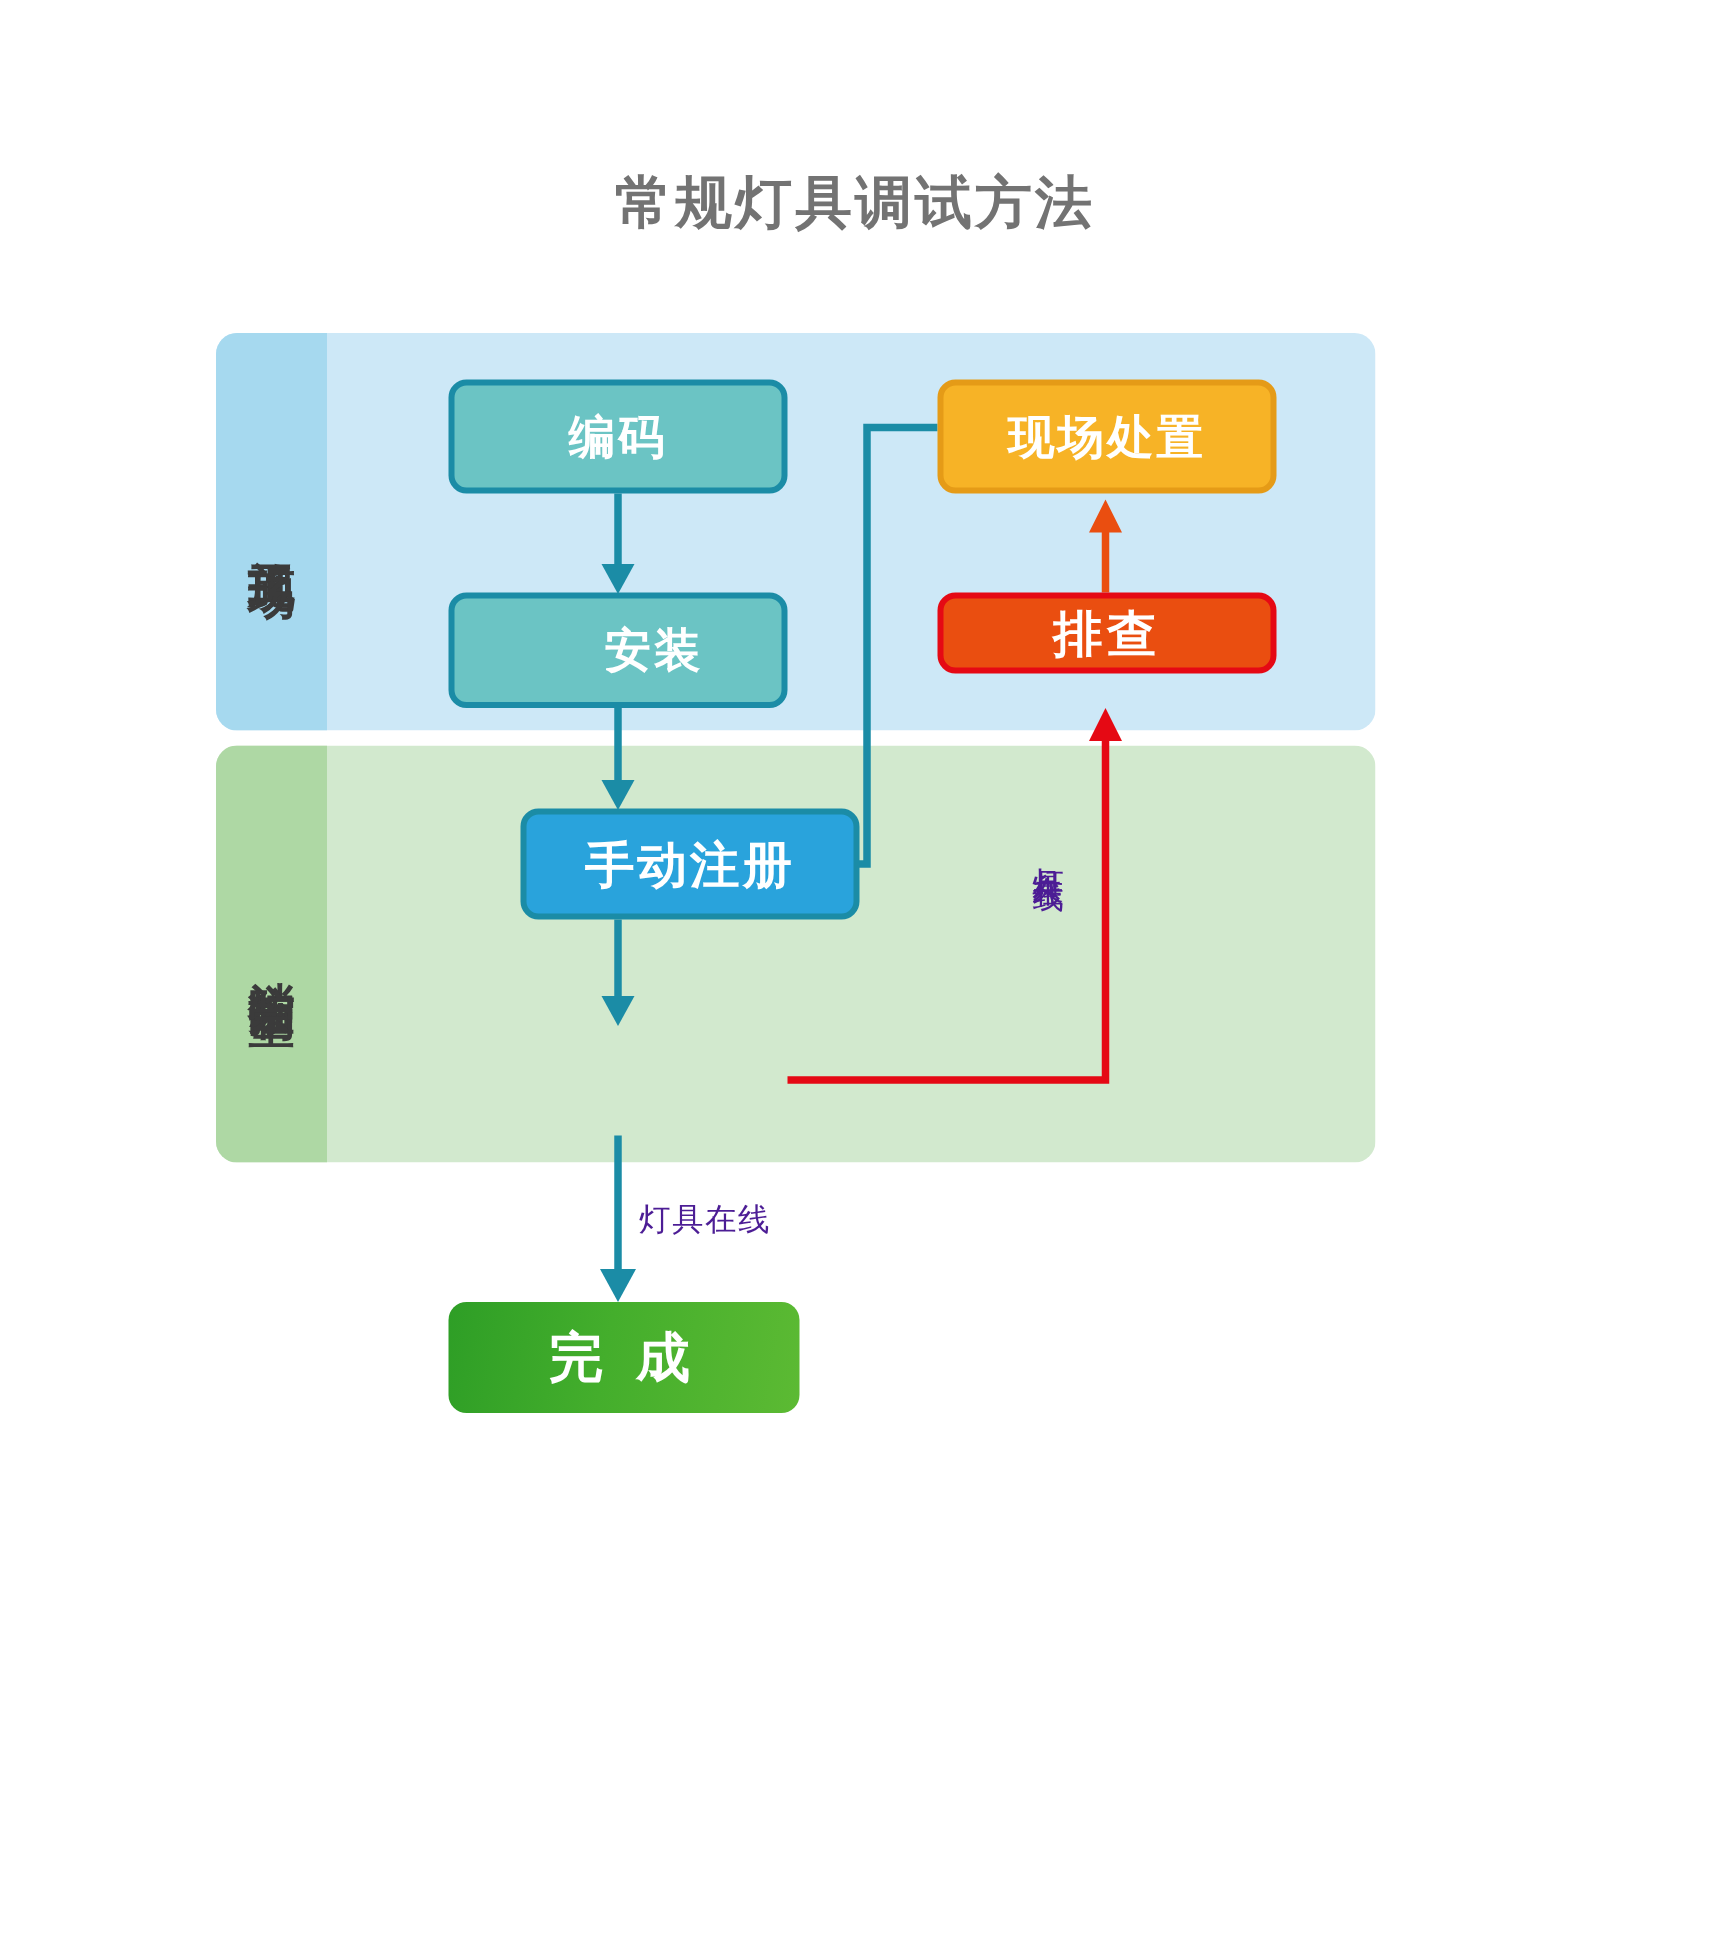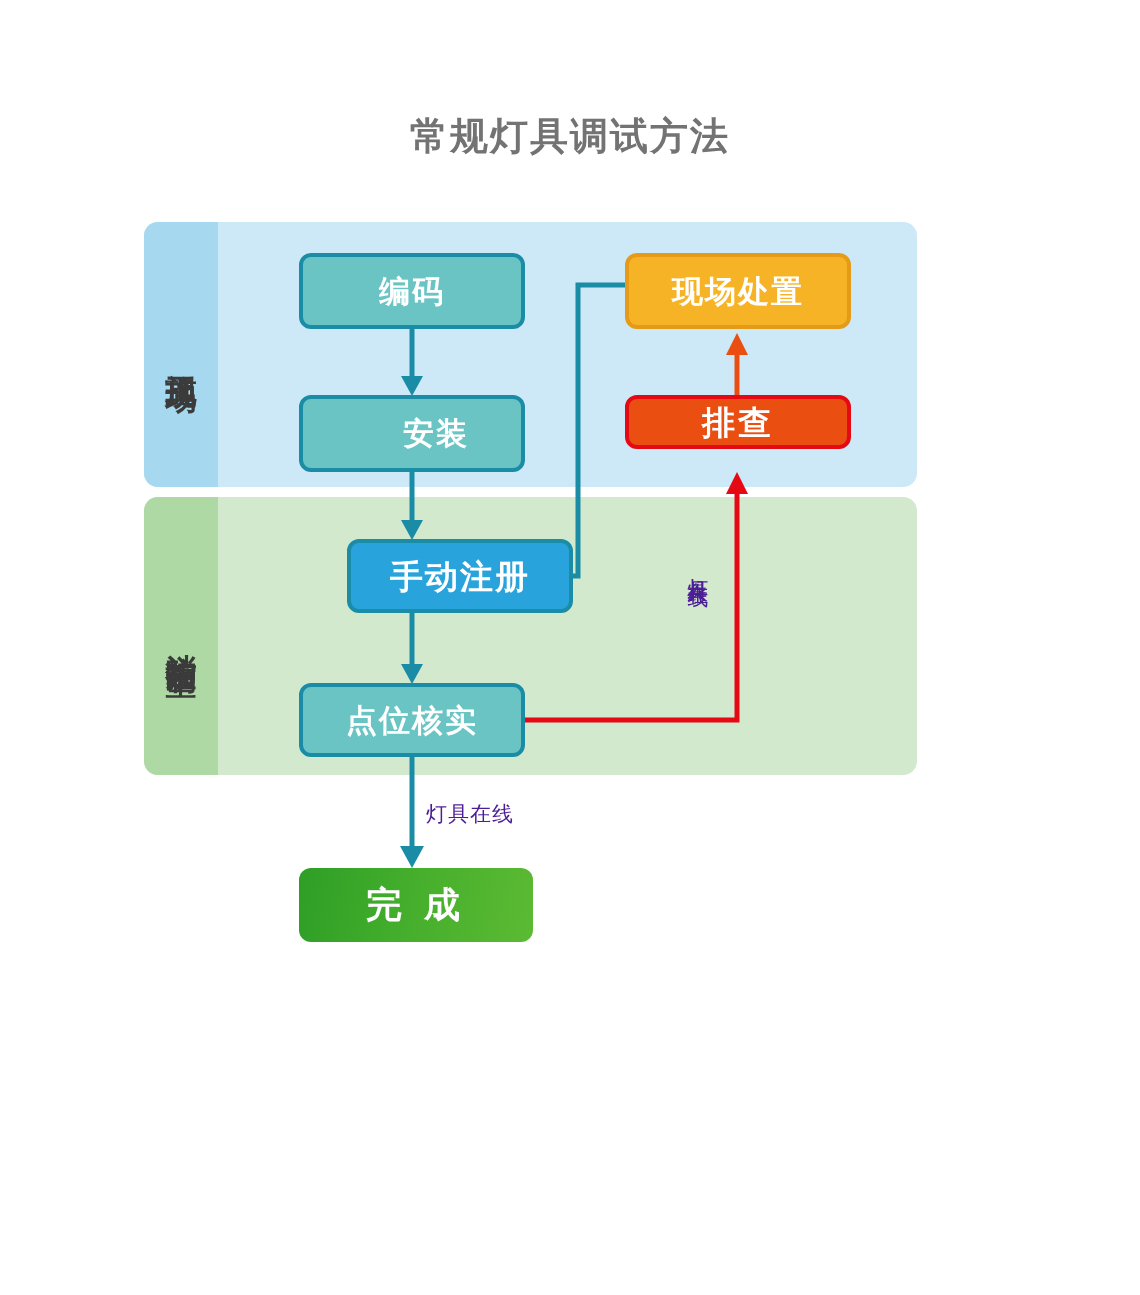--- a/index.html
+++ b/index.html
@@ -232,21 +232,20 @@
   <div class="node node-teal" id="node-encode">编码</div>
 
   <div class="node node-teal" id="node-install">安装</div>
 
   <div class="node node-amber" id="node-onsite">现场处置</div>
 
   <div class="node node-red" id="node-inspect">排查</div>
 
   <div class="node node-blue" id="node-register">手动注册</div>
 
-  <div class="node node-teal" id="node-verify">点位核实</div>
 
   <div class="node node-green" id="node-done">完  成</div>
 
   <div class="edge-label" id="label-online">灯具在线</div>
 
   <div class="edge-label" id="label-offline">灯具未在线</div>
 
 </div>
 
 </body></html>

